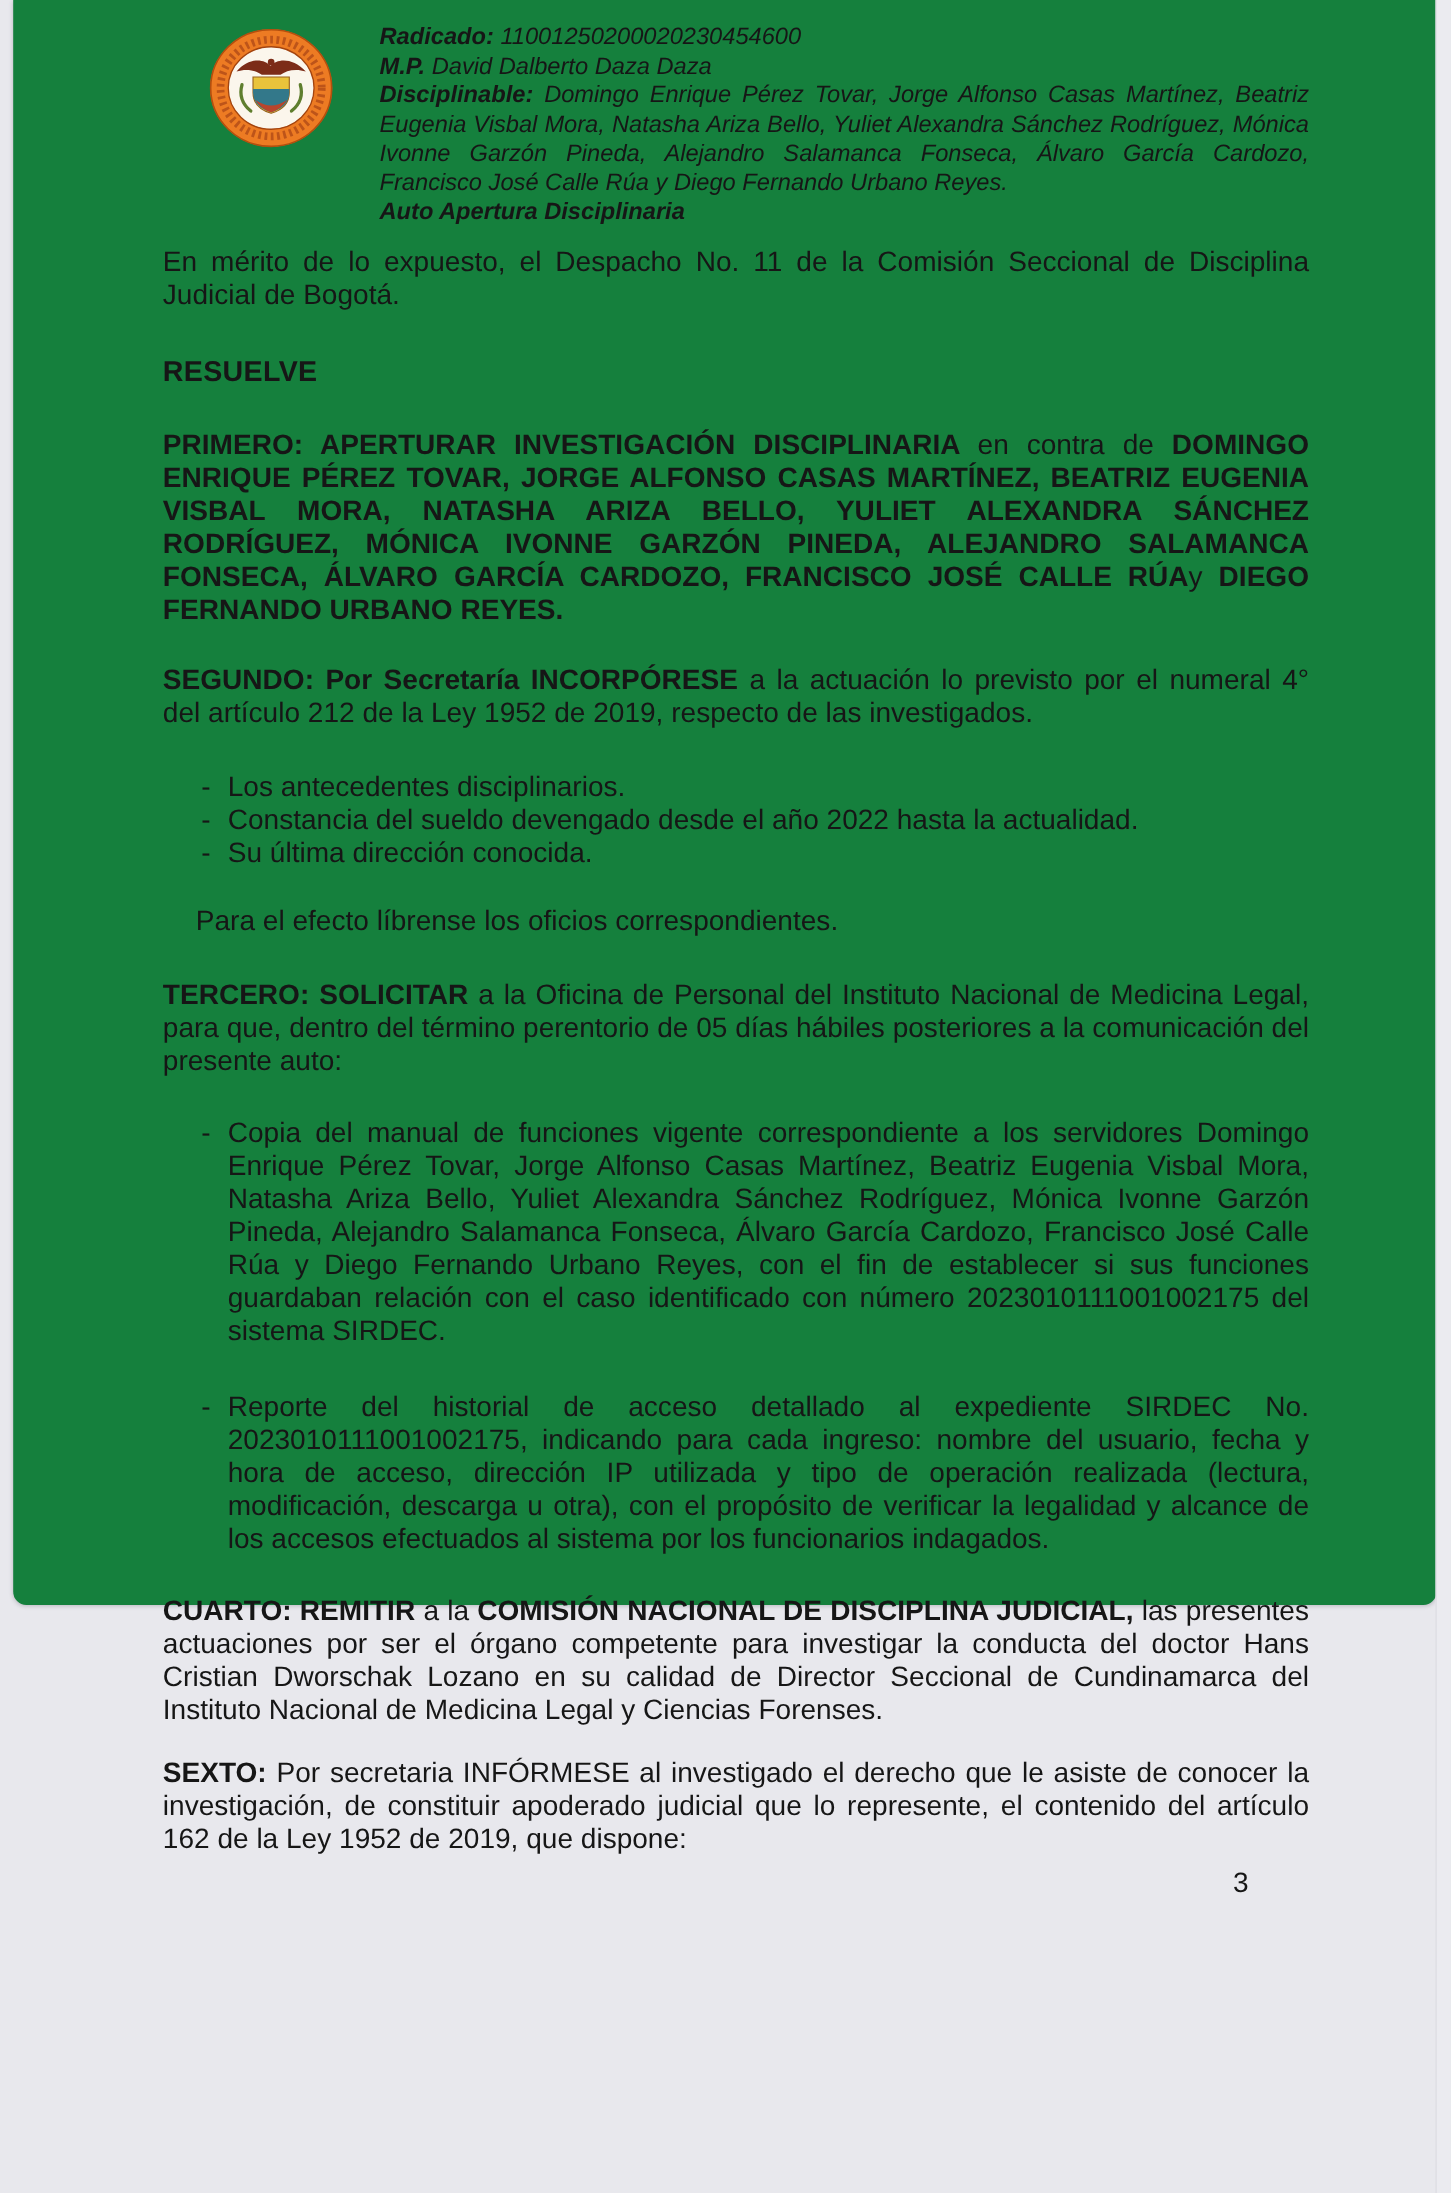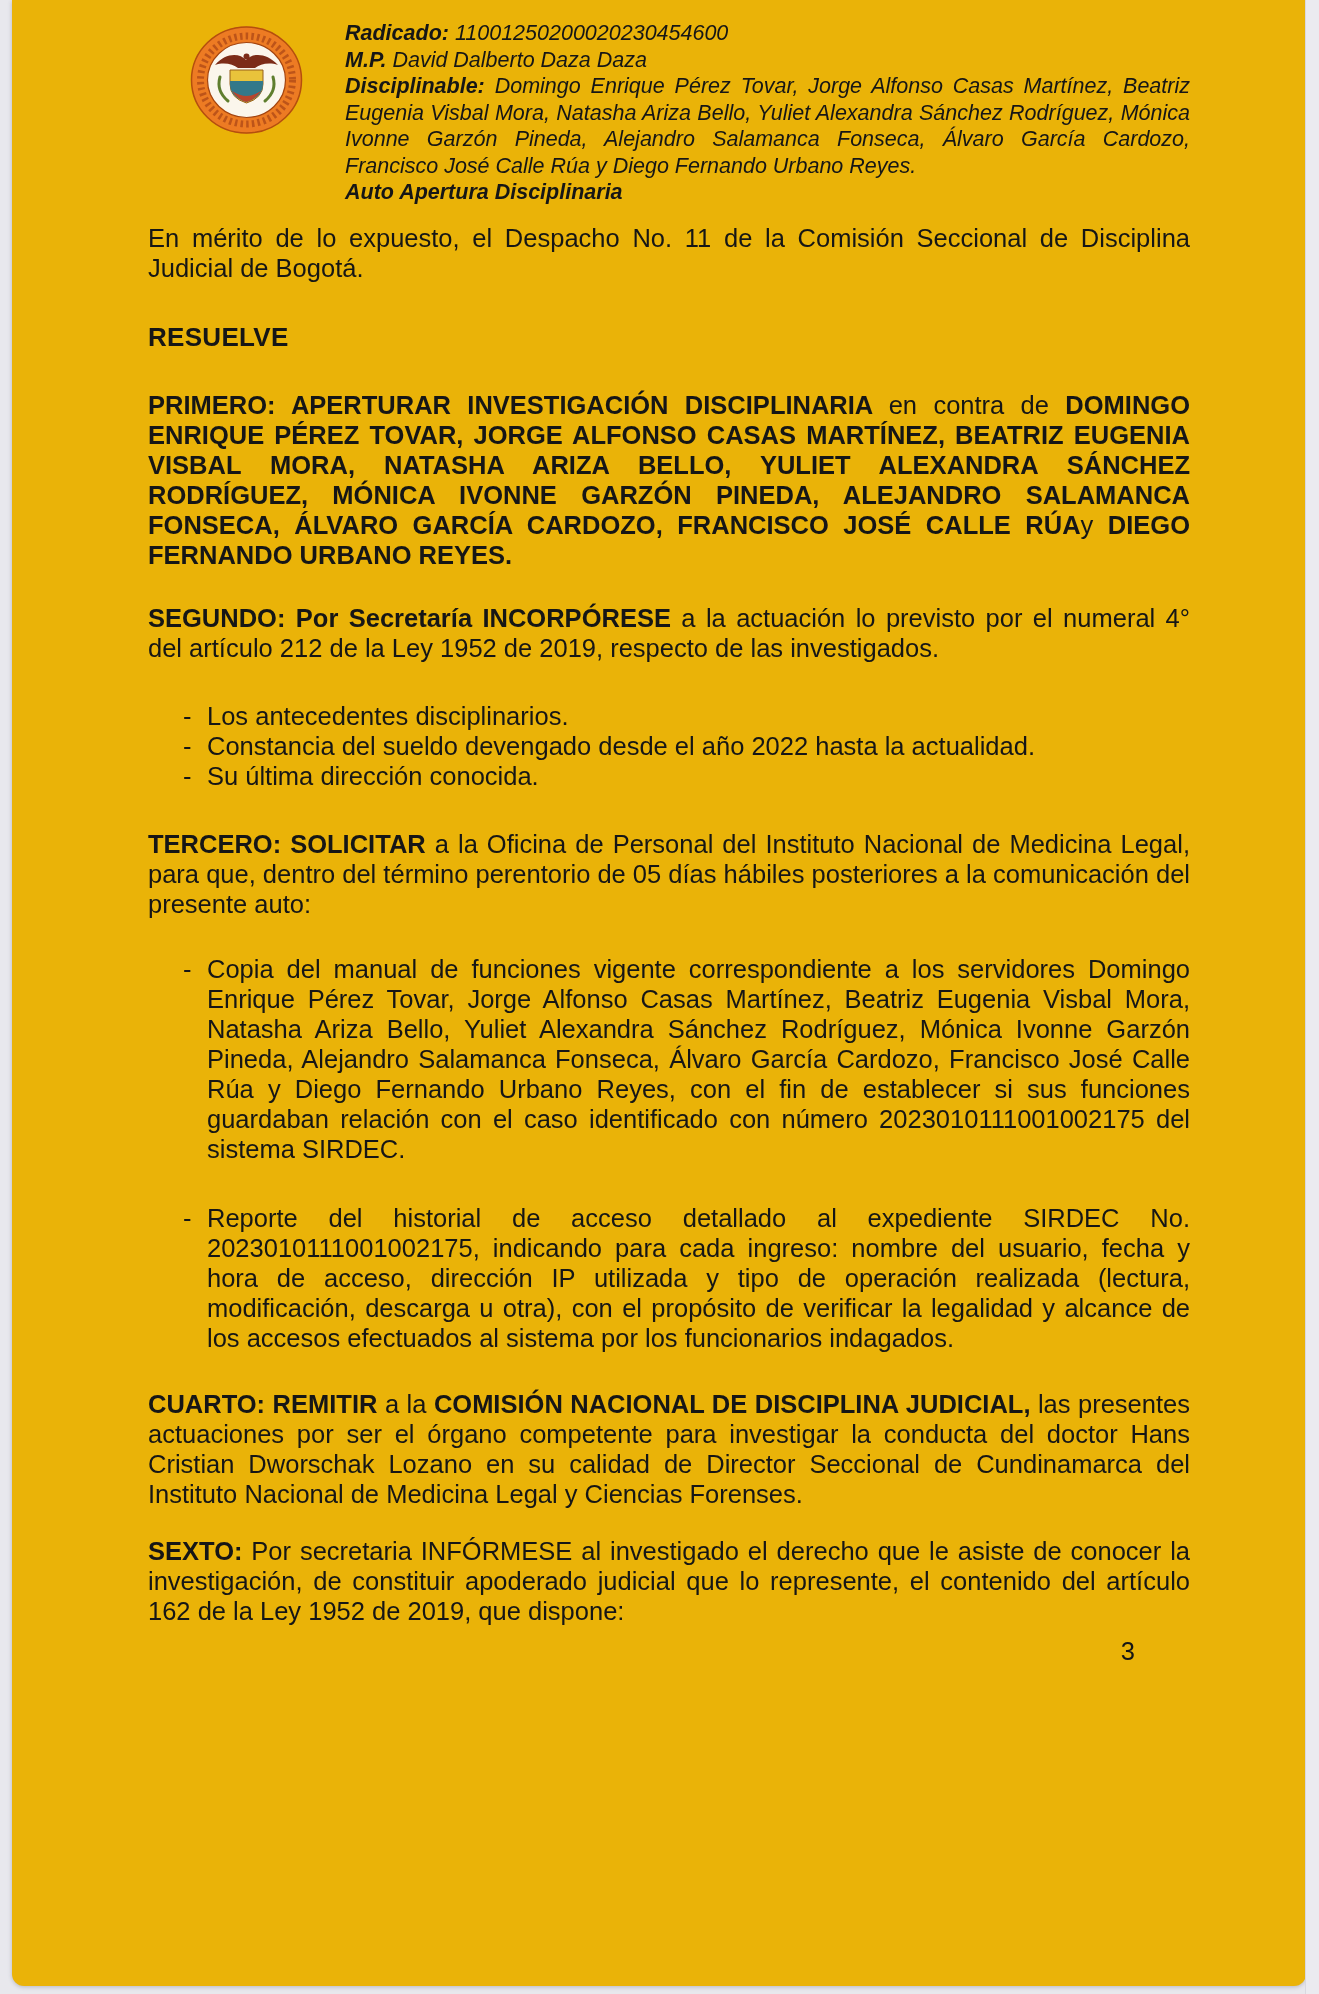--- a/index.html
+++ b/index.html
@@ -2,22 +2,22 @@
 <html><head>
 <meta charset="utf-8">
 <style>
   html,body{margin:0;padding:0}
   body{
     width:1319px;height:1994px;position:relative;overflow:hidden;
     background:#e8e8ed;
     font-family:"Liberation Sans",sans-serif;color:#161616;
   }
   .page{
-    position:absolute;left:12px;top:0;width:1294px;height:1986px;
-    background:#eab308;border-radius:0 0 12px 12px;
+    position:absolute;left:12px;top:0;width:1294px;height:1459px;
+    background:#15803d;border-radius:0 0 12px 12px;
     box-shadow:0 1px 4px rgba(60,60,75,.28);
   }
   .scrollbar{
     position:absolute;right:0;top:0;width:13px;height:1994px;
     background:#ebebf0;border-left:1px solid #d9d9e0;
   }
   
   .header{display:flex;padding:20px 116px 0 178px}
   .seal{width:113px;height:110px;margin-top:5px;flex:none}
   .header-text{
@@ -92,20 +92,21 @@
       <div class="li">
         <span class="mk">-</span>
         <span class="tx">Constancia del sueldo devengado desde el año 2022 hasta la actualidad.</span>
       </div>
       <div class="li">
         <span class="mk">-</span>
         <span class="tx">Su última dirección conocida.</span>
       </div>
     </div>
 
+    <p class="para m-oficios"><span>Para el efecto líbrense los oficios correspondientes.</span></p>
 
     <p class="para m-tercero"><span class="b">TERCERO: SOLICITAR </span><span>a la Oficina de Personal del Instituto Nacional de Medicina Legal, para que, dentro del término perentorio de 05 días hábiles posteriores a la comunicación del presente auto:</span></p>
 
     <div class="li m-b1">
       <span class="mk">-</span>
       <span class="tx">Copia del manual de funciones vigente correspondiente a los servidores Domingo Enrique Pérez Tovar, Jorge Alfonso Casas Martínez, Beatriz Eugenia Visbal Mora, Natasha Ariza Bello, Yuliet Alexandra Sánchez Rodríguez, Mónica Ivonne Garzón Pineda, Alejandro Salamanca Fonseca, Álvaro García Cardozo, Francisco José Calle Rúa y Diego Fernando Urbano Reyes, con el fin de establecer si sus funciones guardaban relación con el caso identificado con número 2023010111001002175 del sistema SIRDEC.</span>
     </div>
 
     <div class="li m-b2">
       <span class="mk">-</span>

